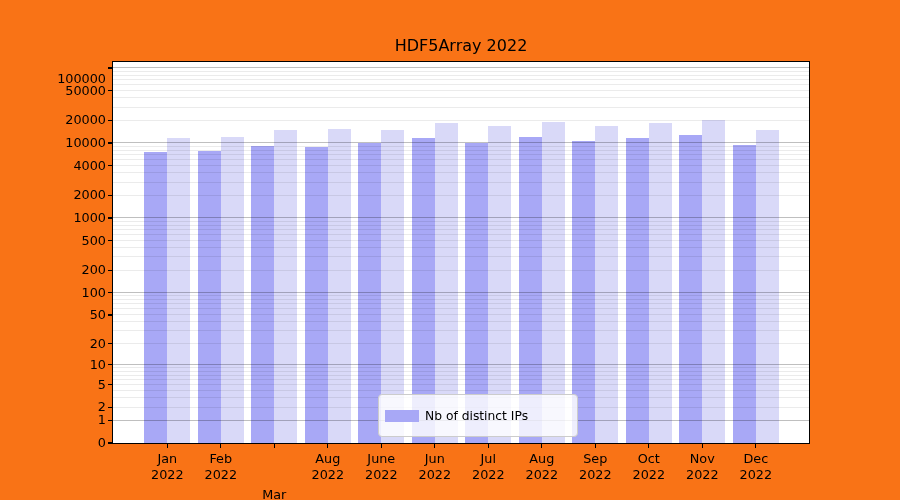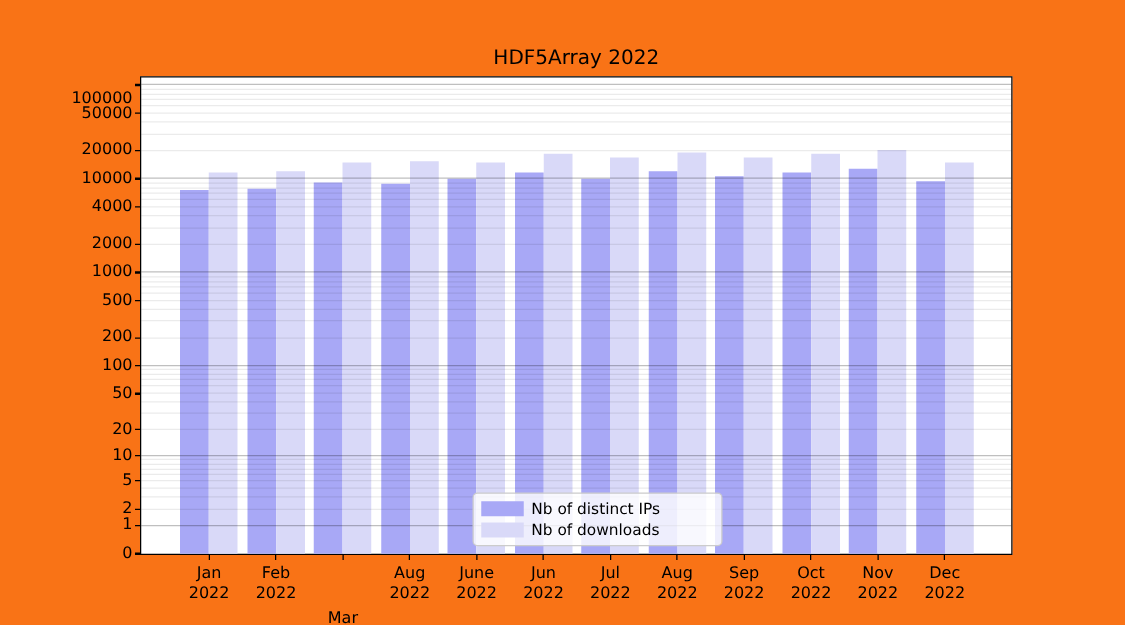--- a/index.html
+++ b/index.html
@@ -184,18 +184,14 @@
       <div class="xtick-mark" style="left: 755.2px;"></div>
       <div class="xlabel" style="left: 723.8px;">Dec
 2022</div>
     </div>
 
   <div class="legend">
     <div class="legend-row">
       <span class="legend-swatch" id="swatch-0" style="background: rgb(168, 168, 246);"></span>
       <span class="legend-label">Nb of distinct IPs</span>
     </div>
-    <div class="legend-row">
-      <span class="legend-swatch" id="swatch-1" style="background: rgb(217, 217, 248);"></span>
-      <span class="legend-label">Nb of downloads</span>
-    </div>
   </div>
 </div>
 
 </body></html>

